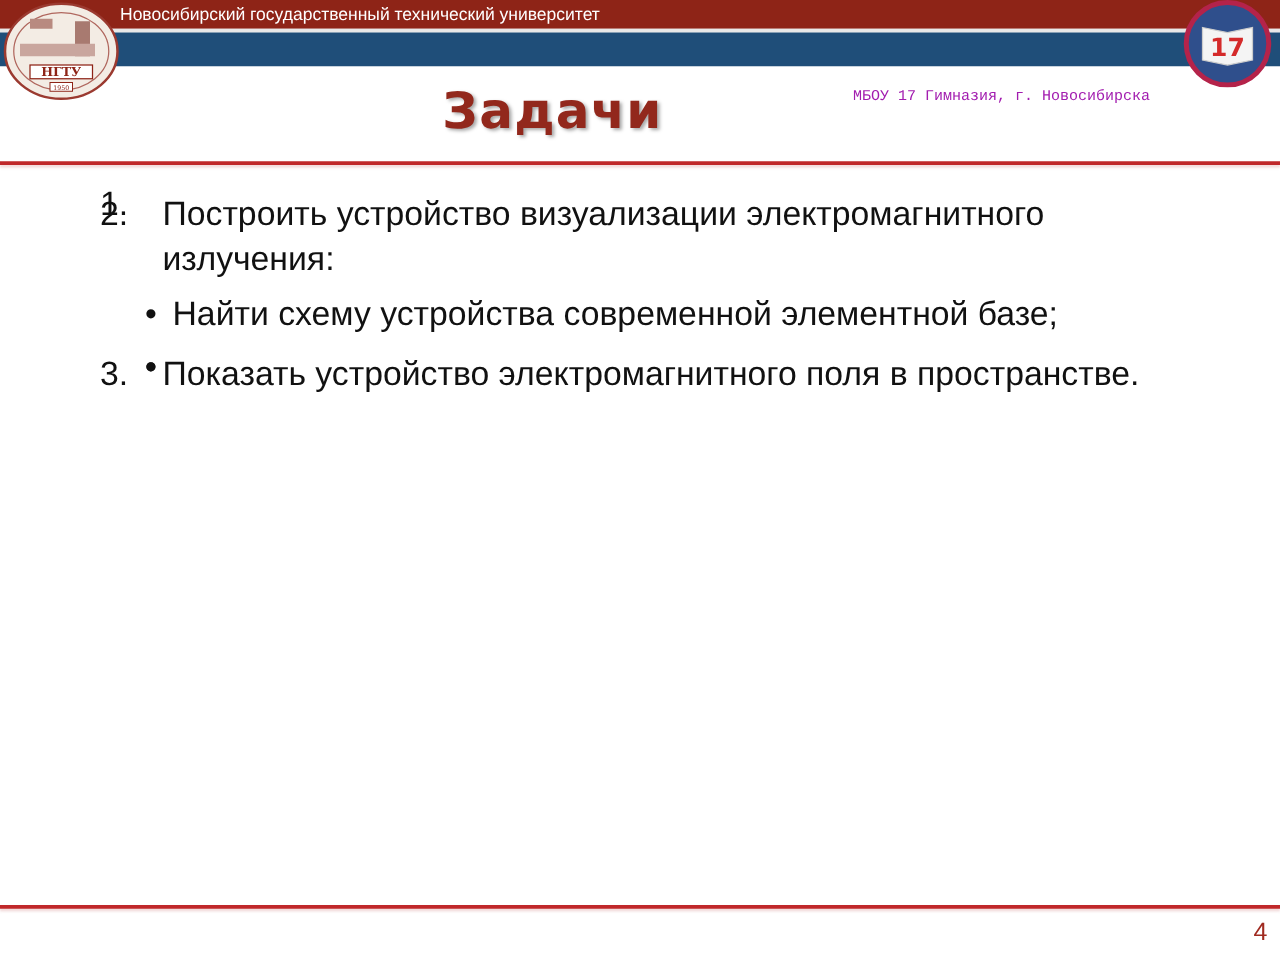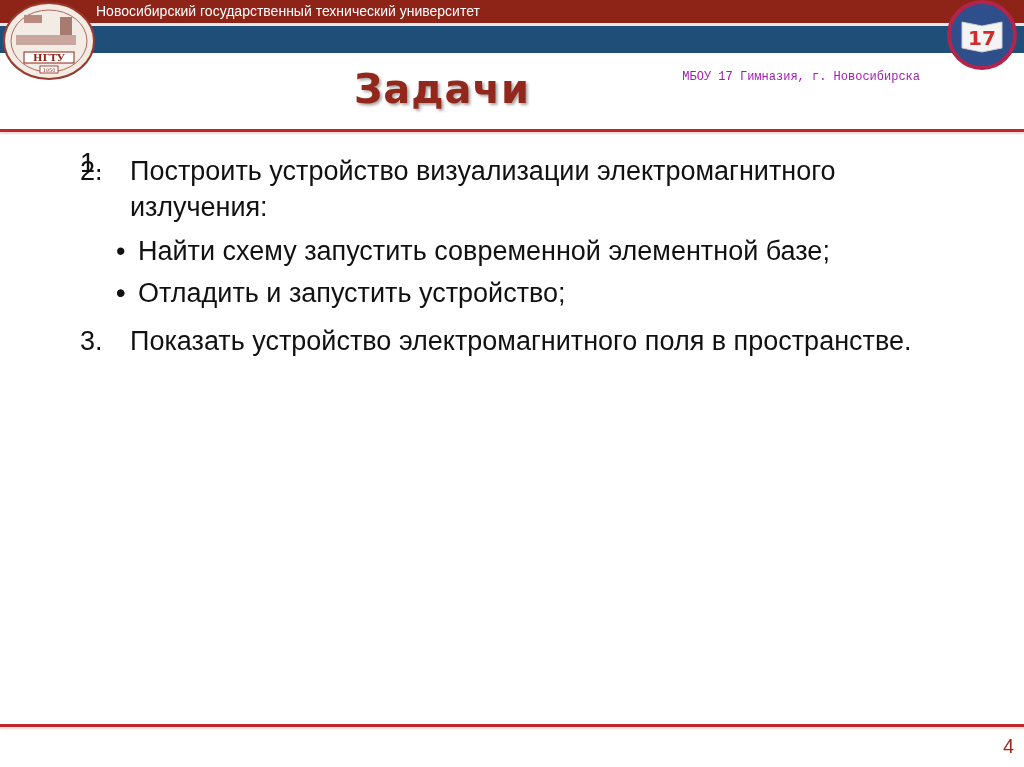--- a/index.html
+++ b/index.html
@@ -99,28 +99,27 @@
   <div class="content">
     <div class="item">
       <span class="num">1.</span>
     </div>
     <div class="item">
       <span class="num">2.</span>
       <span>Построить устройство визуализации электромагнитного излучения:</span>
     </div>
     <div class="sub">
       <span class="bullet">•</span>
-      <span>Найти схему запустить современной элементной базе;</span>
+      <span>Найти схему устройства современной элементной базе;</span>
     </div>
     <div class="sub">
       <span class="bullet">•</span>
     </div>
     <div class="sub" style="margin-bottom:12px;">
       <span class="bullet">•</span>
-      <span>Отладить и запустить устройство;</span>
     </div>
     <div class="item">
       <span class="num">3.</span>
       <span>Показать устройство электромагнитного поля в пространстве.</span>
     </div>
   </div>
 
   <div class="divider bottom"></div>
   <div class="page-num">4</div>
 </div>

